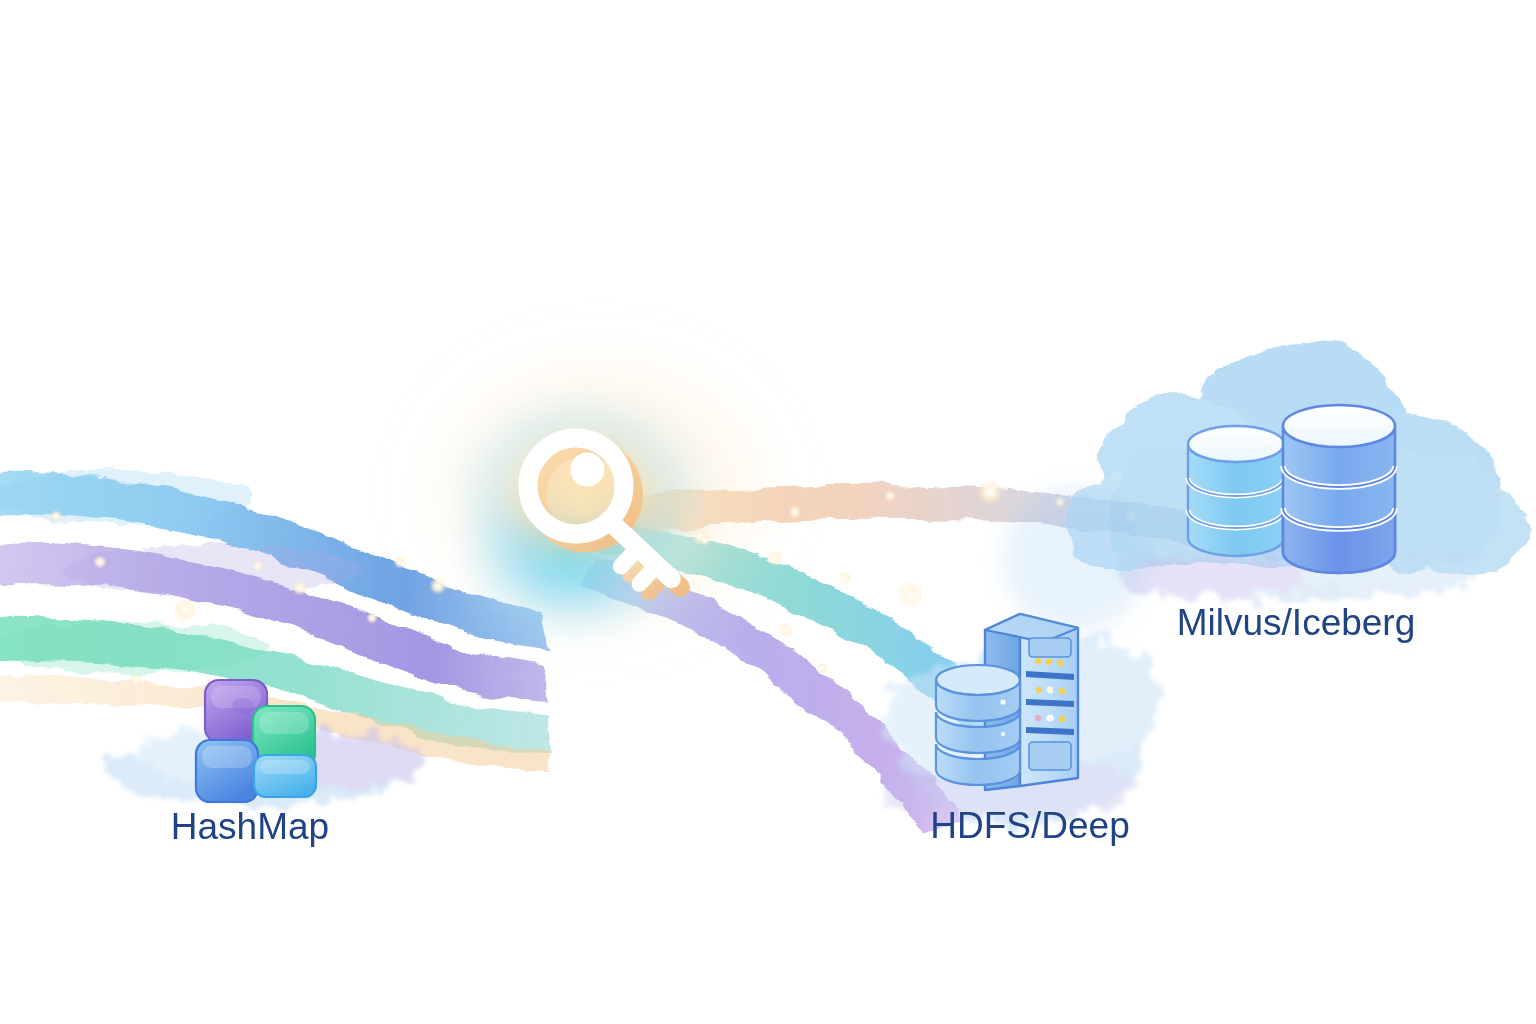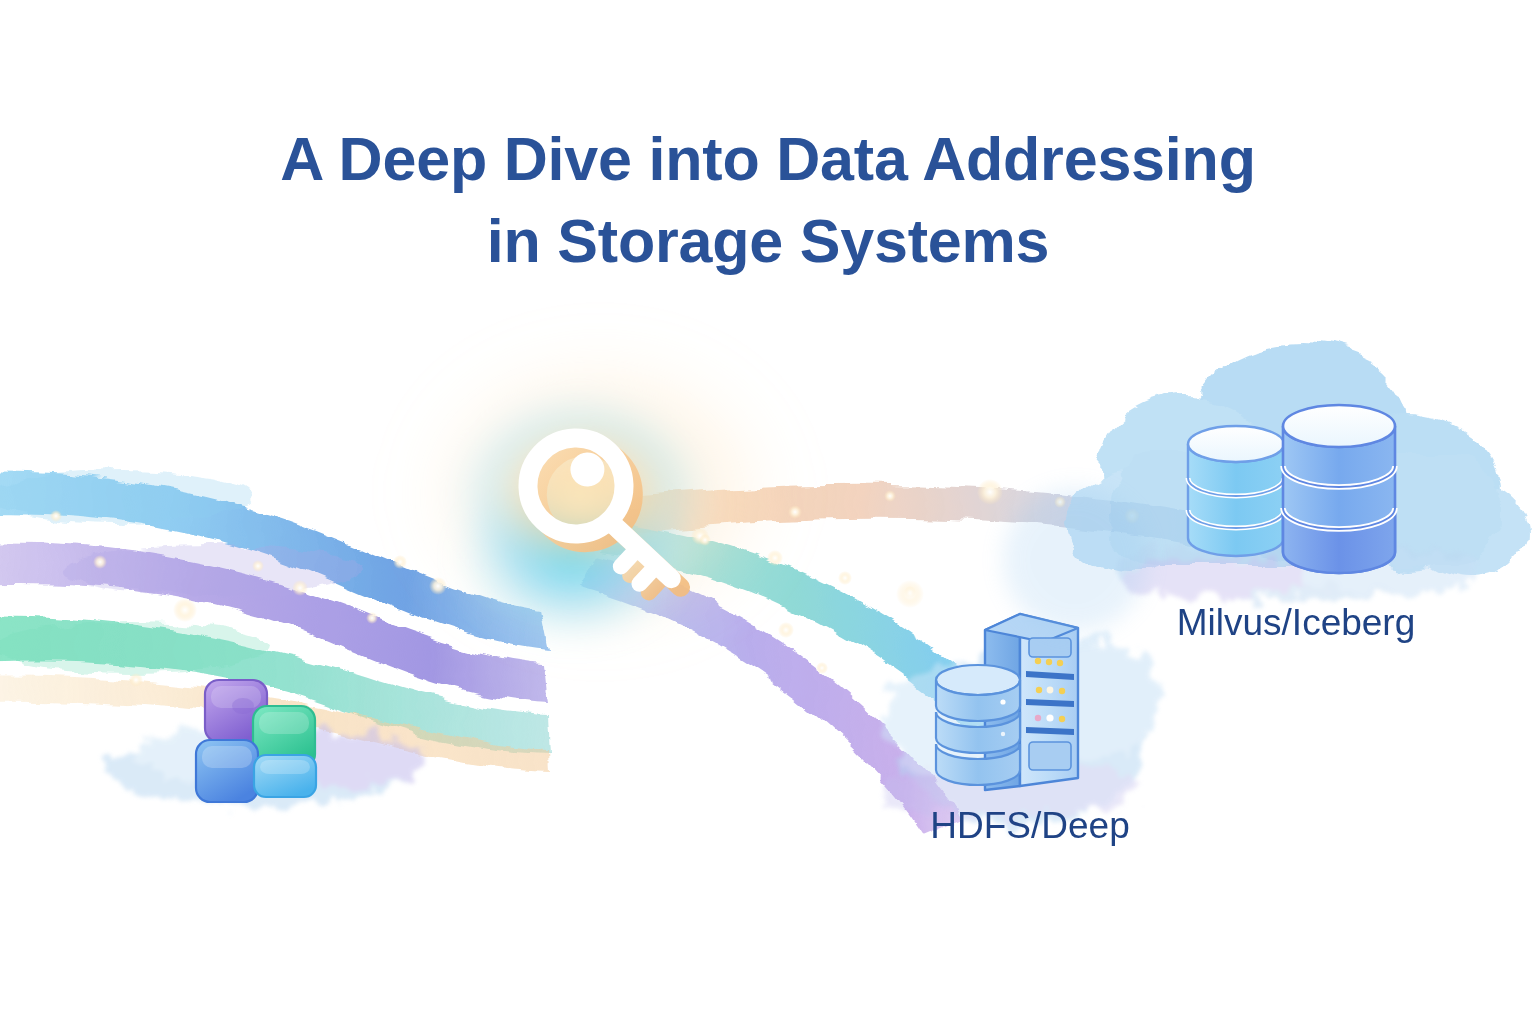--- a/index.html
+++ b/index.html
@@ -369,21 +369,18 @@
         <path d="M1283,466 A56,21 0 0 0 1395,466" fill="none" stroke="#ffffff" stroke-width="5.5"></path>
         <path d="M1283,466 A56,21 0 0 0 1395,466" fill="none" stroke="#5f87e2" stroke-width="1.9"></path>
         <path d="M1283,508 A56,21 0 0 0 1395,508" fill="none" stroke="#ffffff" stroke-width="5.5"></path>
         <path d="M1283,508 A56,21 0 0 0 1395,508" fill="none" stroke="#5f87e2" stroke-width="1.9"></path>
       </g>
     </g>
 
     <circle cx="1075" cy="560" r="72" fill="#8dc2ee" opacity=".20" filter="url(#softBlur)"></circle>
   </svg>
 
-  <div class="title-wrap">
-    <span class="title-line">A Deep Dive into Data Addressing</span>
-    <span class="title-line">in Storage Systems</span>
-  </div>
-
+
+  <div class="node-label" id="label-hashmap">HashMap</div>
   <div class="node-label" id="label-hdfs">HDFS/Deep</div>
   <div class="node-label" id="label-milvus">Milvus/Iceberg</div>
 
 </div>
 
 </body></html>

